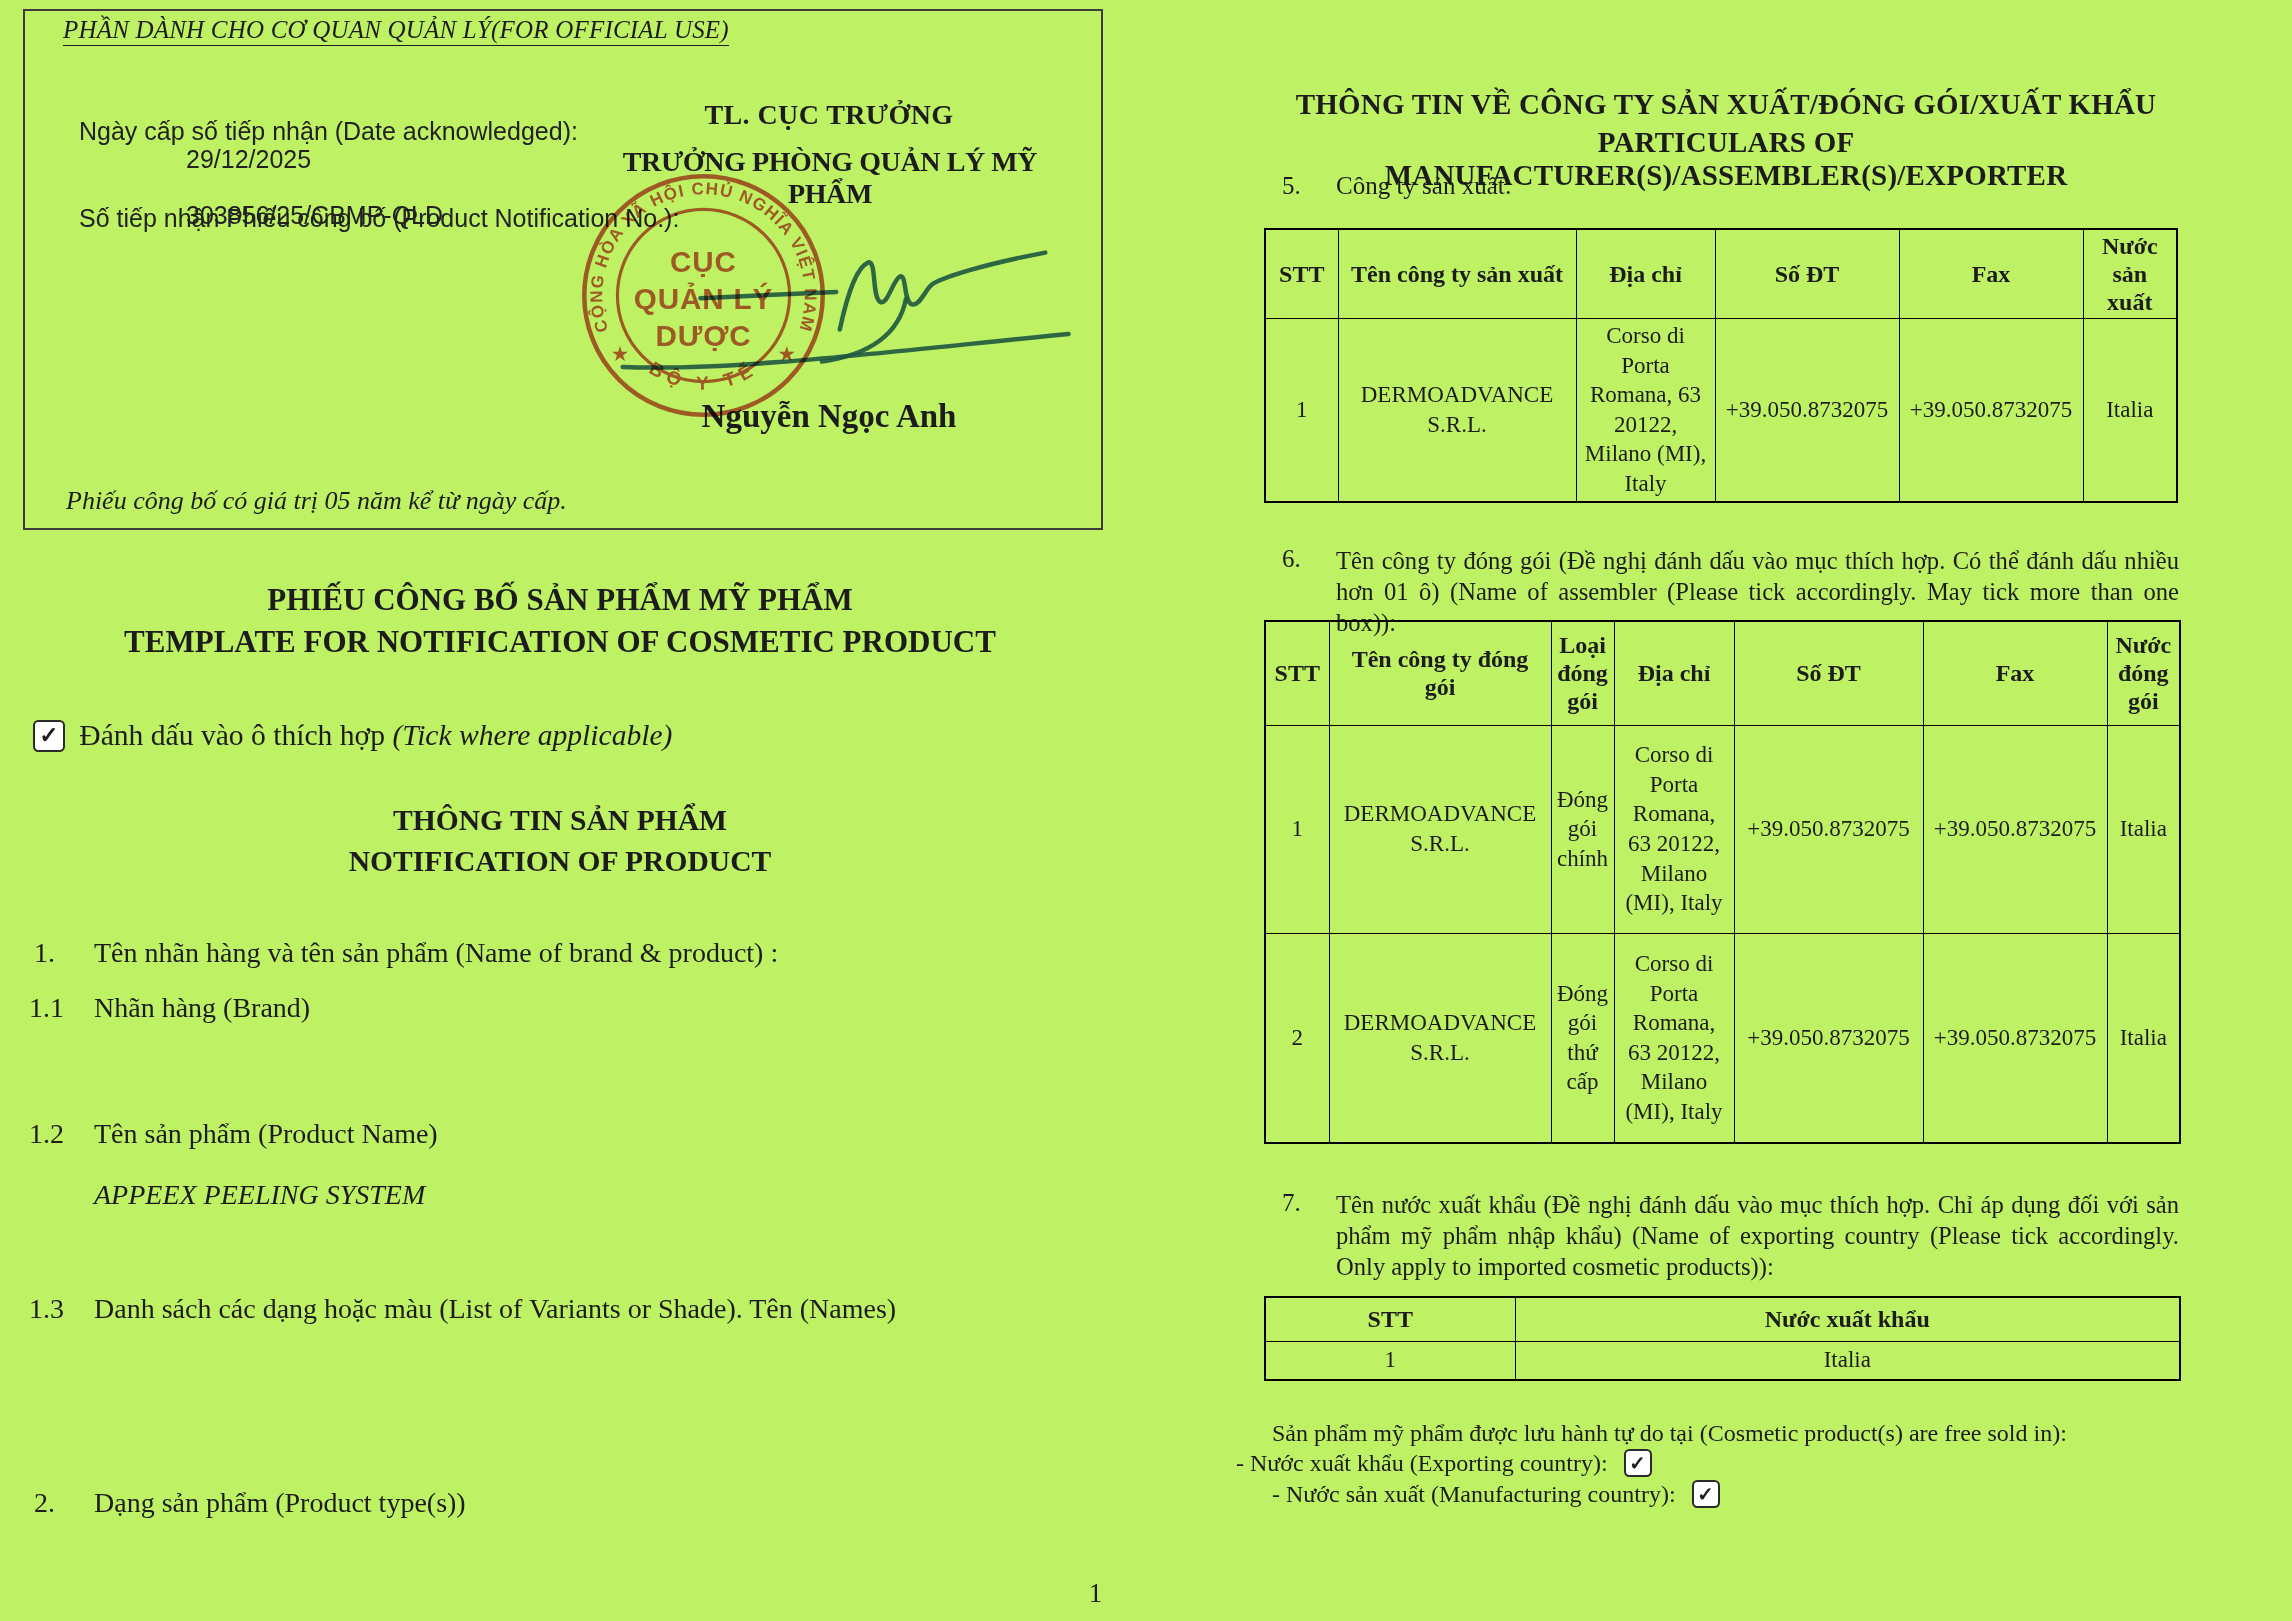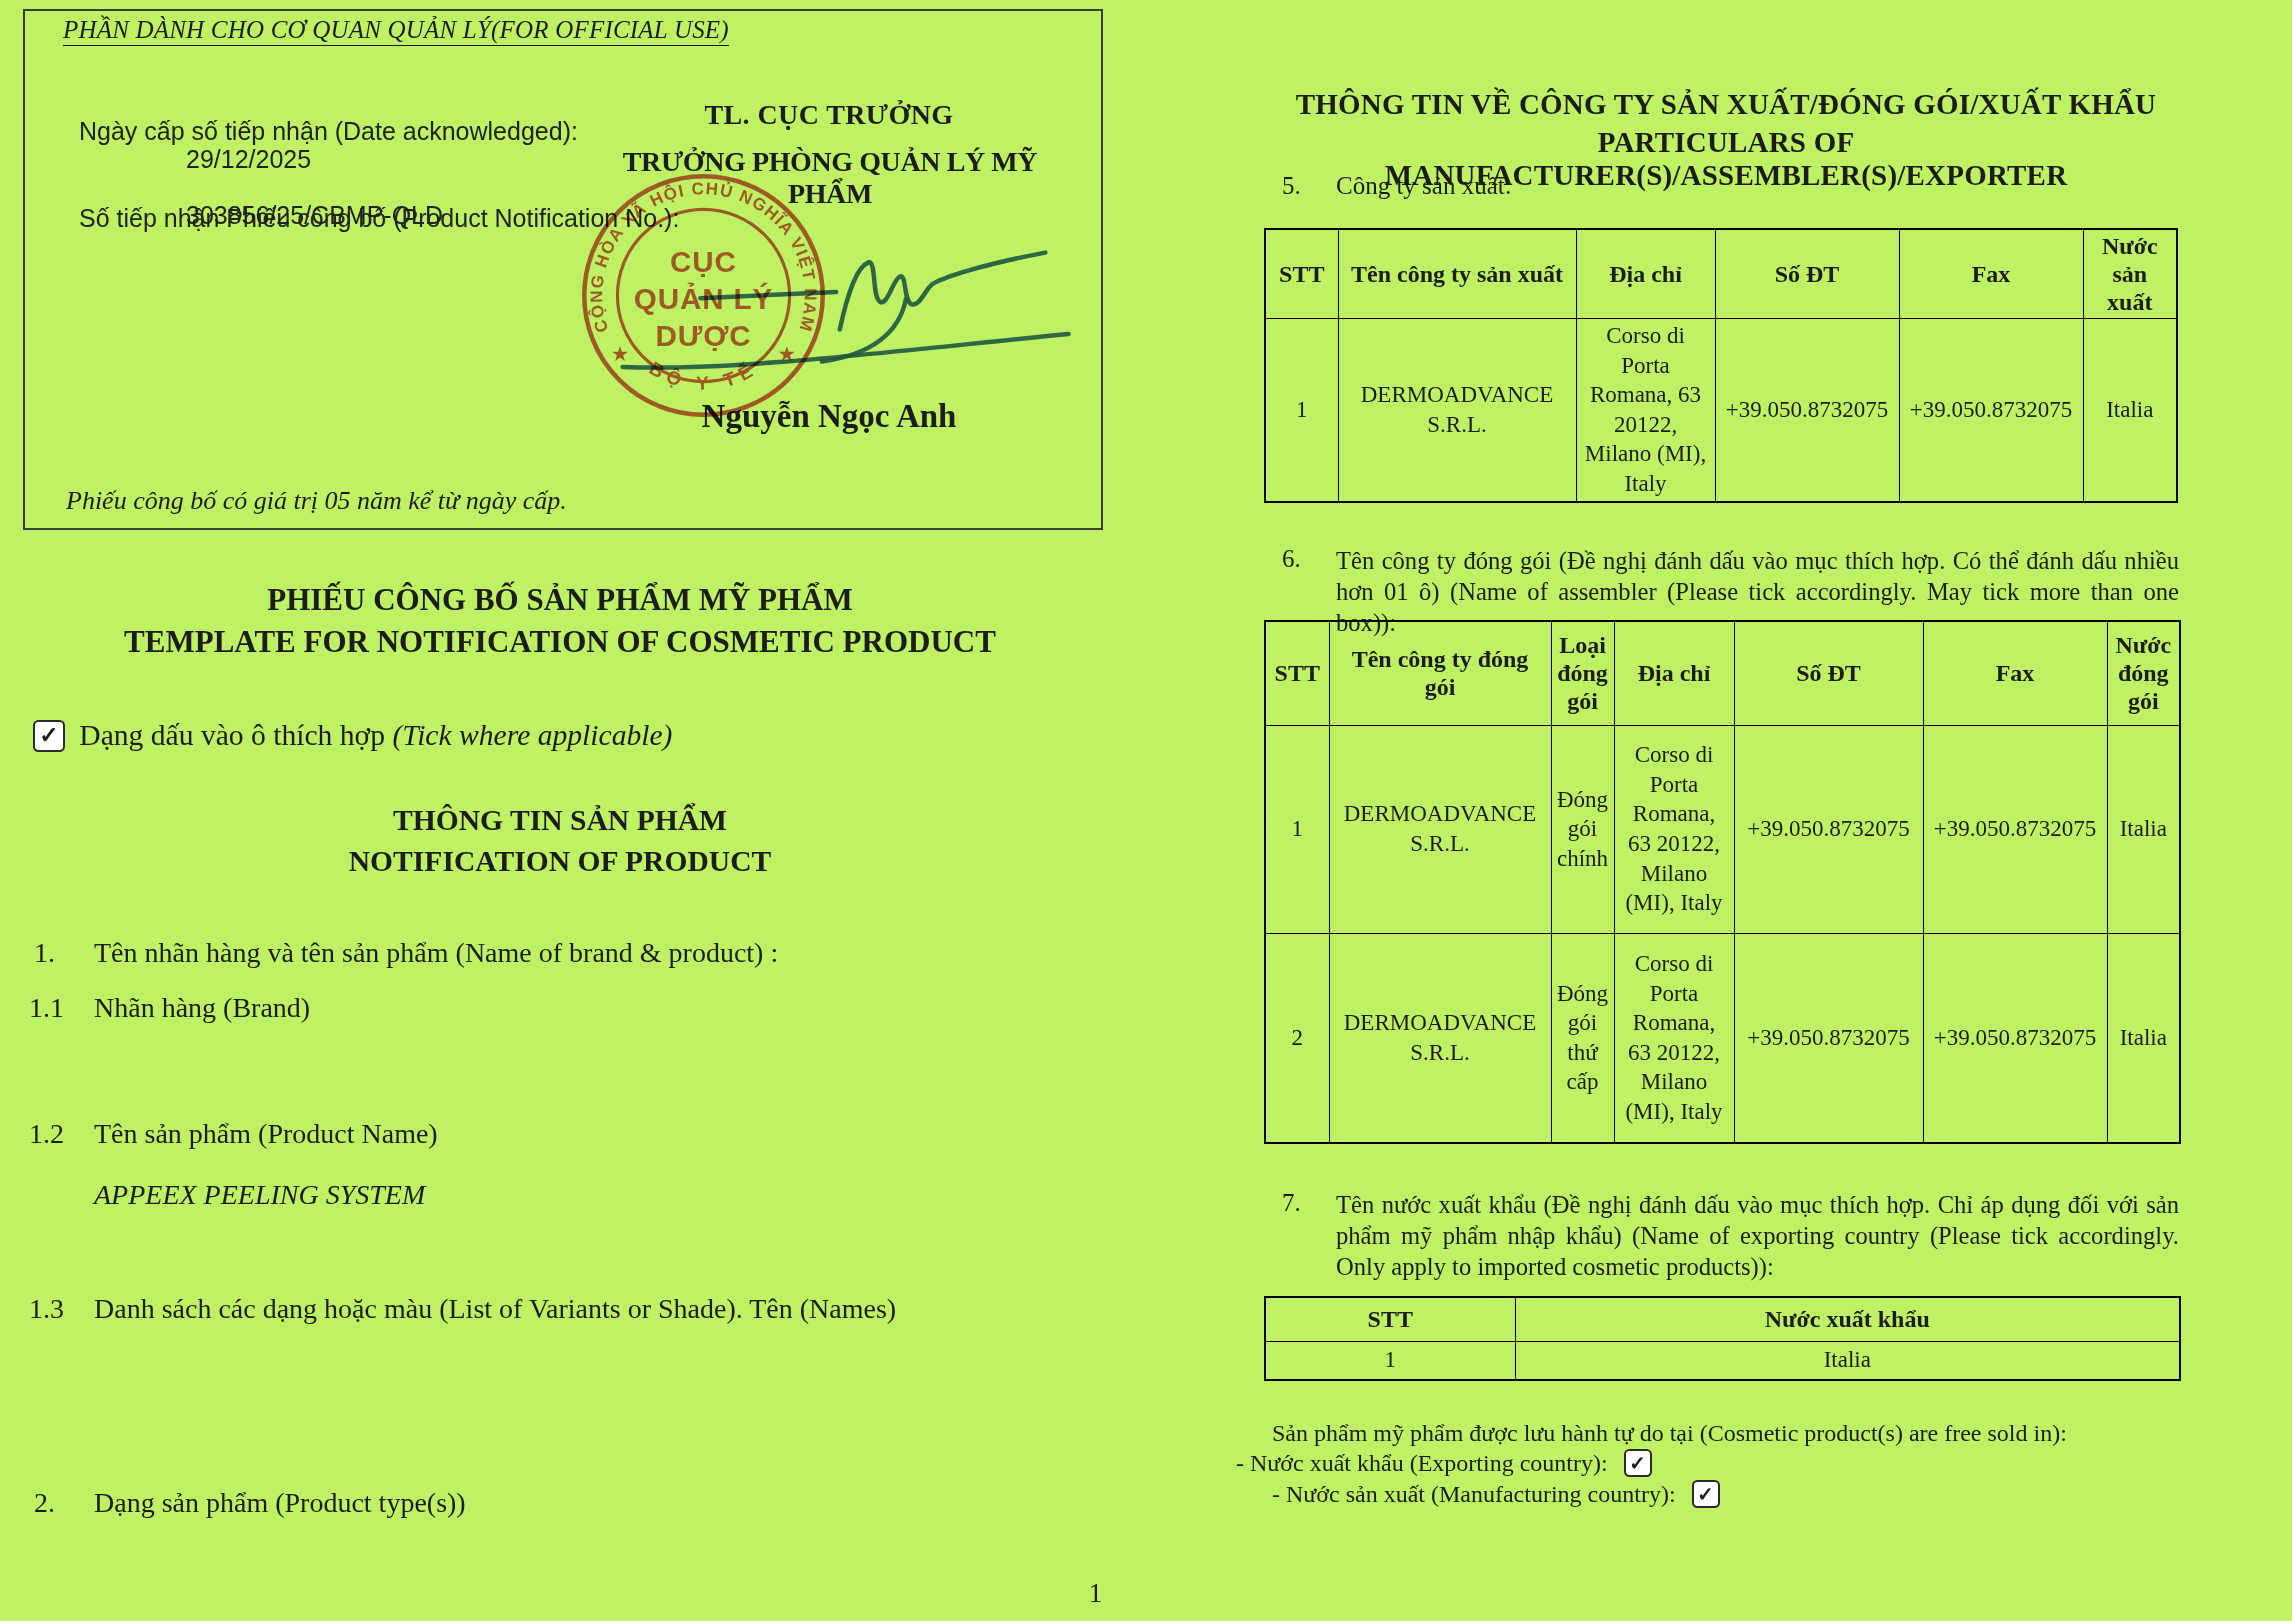--- a/index.html
+++ b/index.html
@@ -105,21 +105,21 @@
     <path d="M 695 410 C 820 415 1000 392 1194 373"></path>
   </svg>
 
   <div class="abs title-vi">PHIẾU CÔNG BỐ SẢN PHẨM MỸ PHẨM</div>
   <div class="abs title-en">TEMPLATE FOR NOTIFICATION OF COSMETIC PRODUCT</div>
 
   <div class="abs tick-row">
     <span class="checkbox cb-lg">
         <span>✓</span>
       </span>
-    <span><span>Dạng dấu vào ô thích hợp </span><span class="italic">(Tick where applicable)</span></span>
+    <span><span>Đánh dấu vào ô thích hợp </span><span class="italic">(Tick where applicable)</span></span>
   </div>
 
   <div class="abs sec-vi">THÔNG TIN SẢN PHẨM</div>
   <div class="abs sec-en">NOTIFICATION OF PRODUCT</div>
 
   <div class="item-num" style="left:34px;top:937px;">1.</div>
   <div class="item-text" style="top:937px;">Tên nhãn hàng và tên sản phẩm (Name of brand &amp; product) :</div>
 
   <div class="item-num" style="left:29px;top:992px;">1.1</div>
   <div class="item-text" style="top:992px;">Nhãn hàng (Brand)</div>

